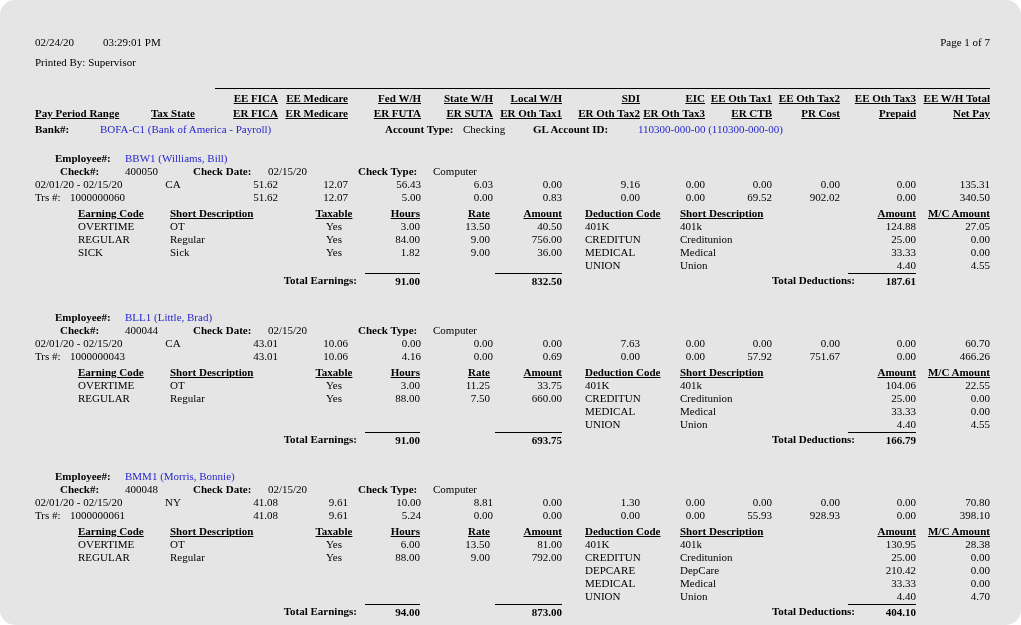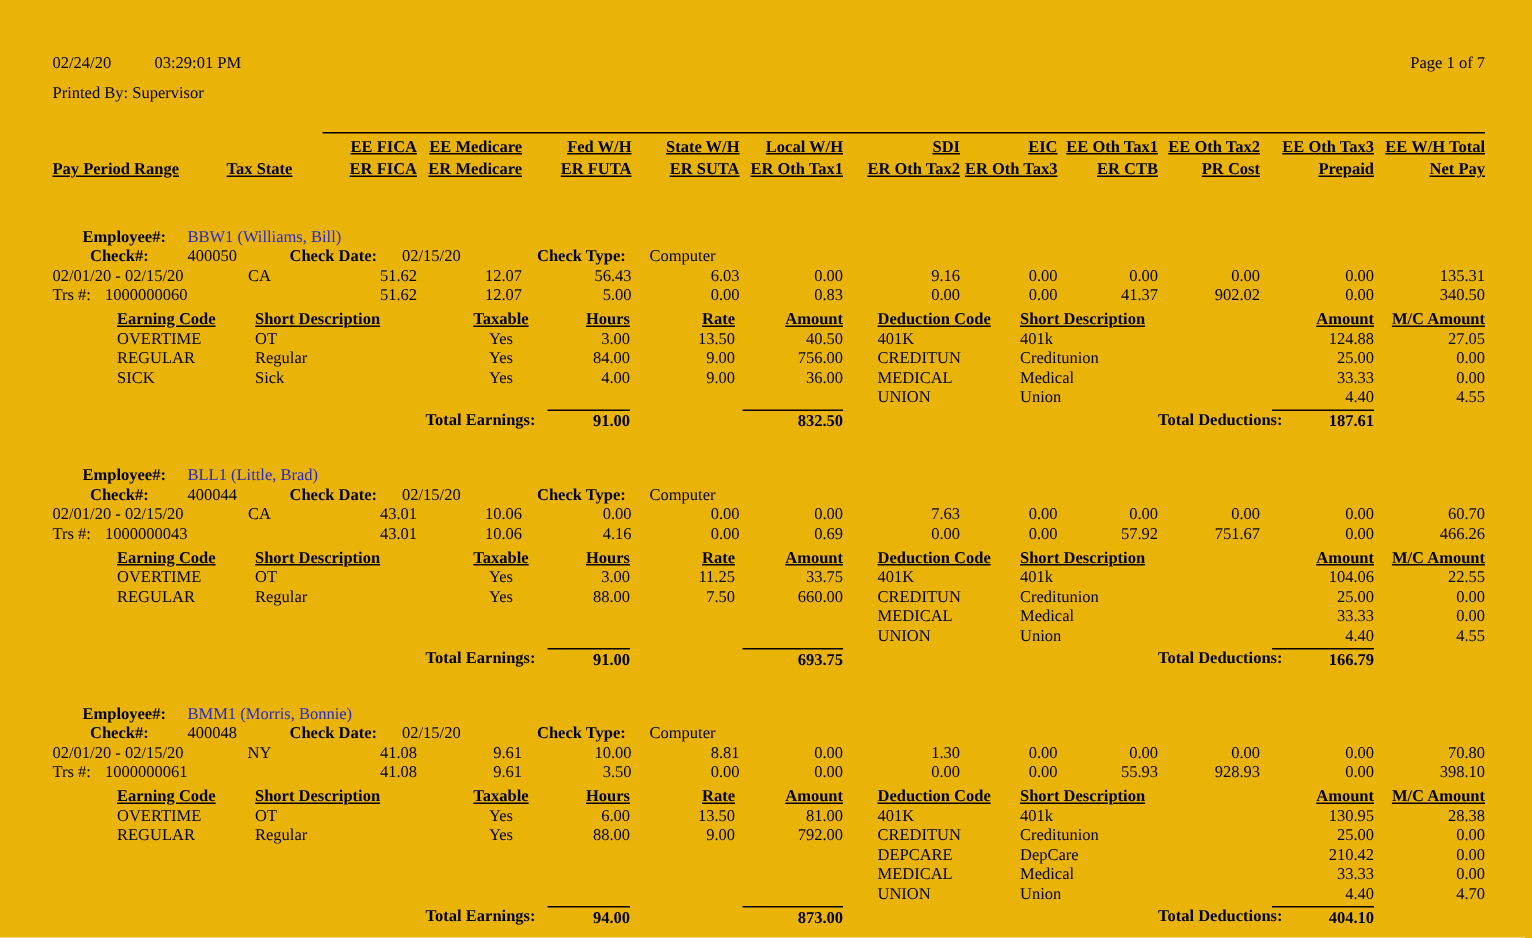--- a/index.html
+++ b/index.html
@@ -1,18 +1,18 @@
 <!DOCTYPE html>
 <html><head>
 <meta charset="utf-8">
 <style>
   * { margin:0; padding:0; box-sizing:border-box; }
   html,body { background:#ffffff; }
   body { font-family:"Liberation Serif","DejaVu Serif",serif; font-size:11px; color:#000; }
-  .page { position:relative; width:1021px; height:625px; background:#eab308; overflow:hidden; }
+  .page { position:relative; width:1021px; height:625px; background:#e5e5e5; overflow:hidden;border-radius:15px; }
   .abs { position:absolute; white-space:nowrap; }
   .b { font-weight:bold; }
   .u { text-decoration:underline; }
   .blue { color:#2727cc; }
   .ctr { left:0; right:0; text-align:center; }
   .title { font-size:15px; }
 
   .hdr-row { position:absolute; left:0; right:0; height:14px; line-height:14px; }
   .rule { position:absolute; left:215px; right:31px; top:88px; border-top:1px solid #000; height:0; }
 
@@ -96,20 +96,28 @@
         <span>ER Oth Tax1</span>
         <span>ER Oth Tax2</span>
         <span>ER Oth Tax3</span>
         <span>ER CTB</span>
         <span>PR Cost</span>
         <span>Prepaid</span>
         <span>Net Pay</span>
       </div>
   </div>
 
+  <div class="hdr-row" style="top:122px;">
+    <span class="abs b" style="left:35px;">Bank#:</span>
+    <span class="abs blue" style="left:100px;">BOFA-C1 (Bank of America - Payroll)</span>
+    <span class="abs b" style="left:385px;">Account Type:</span>
+    <span class="abs" style="left:463px;">Checking</span>
+    <span class="abs b" style="left:533px;">GL Account ID:</span>
+    <span class="abs blue" style="left:638px;">110300-000-00 (110300-000-00)</span>
+  </div>
 
   <div class="blocks">
 
   <div class="emp-block">
 
         <div class="row">
           <span class="abs b" style="left:55px;">Employee#:</span>
           <span class="abs blue" style="left:125px;">BBW1 (Williams, Bill)</span>
         </div>
 
@@ -146,21 +154,21 @@
           <span class="abs" style="left:70px;">1000000060</span>
           <div class="vals">
 
           <span>51.62</span>
             <span>12.07</span>
             <span>5.00</span>
             <span>0.00</span>
             <span>0.83</span>
             <span>0.00</span>
             <span>0.00</span>
-            <span>41.37</span>
+            <span>69.52</span>
             <span>902.02</span>
             <span>0.00</span>
             <span>340.50</span>
           </div>
         </div>
 
         <div class="row earn-hdr">
           <span class="abs b u" style="left:78px;">Earning Code</span>
           <span class="abs b u" style="left:170px;">Short Description</span>
           <span class="abs b u etaxbox">Taxable</span>
@@ -189,21 +197,21 @@
                 <span class="abs" style="left:170px;">Regular</span>
                 <span class="abs etaxbox">Yes</span>
                 <span class="abs e-hours">84.00</span>
                 <span class="abs e-rate">9.00</span>
                 <span class="abs e-amt">756.00</span>
               </div>
             <div class="drow">
                 <span class="abs" style="left:78px;">SICK</span>
                 <span class="abs" style="left:170px;">Sick</span>
                 <span class="abs etaxbox">Yes</span>
-                <span class="abs e-hours">4.00</span>
+                <span class="abs e-hours">1.82</span>
                 <span class="abs e-rate">9.00</span>
                 <span class="abs e-amt">36.00</span>
               </div>
           </div>
           <div class="stack">
 
           <div class="drow">
                 <span class="abs" style="left:15px;">401K</span>
                 <span class="abs" style="left:110px;">401k</span>
                 <span class="abs d-amt">124.88</span>
@@ -399,21 +407,21 @@
           </div>
         </div>
 
         <div class="row">
           <span class="abs" style="left:35px;">Trs #:</span>
           <span class="abs" style="left:70px;">1000000061</span>
           <div class="vals">
 
           <span>41.08</span>
             <span>9.61</span>
-            <span>3.50</span>
+            <span>5.24</span>
             <span>0.00</span>
             <span>0.00</span>
             <span>0.00</span>
             <span>0.00</span>
             <span>55.93</span>
             <span>928.93</span>
             <span>0.00</span>
             <span>398.10</span>
           </div>
         </div>

